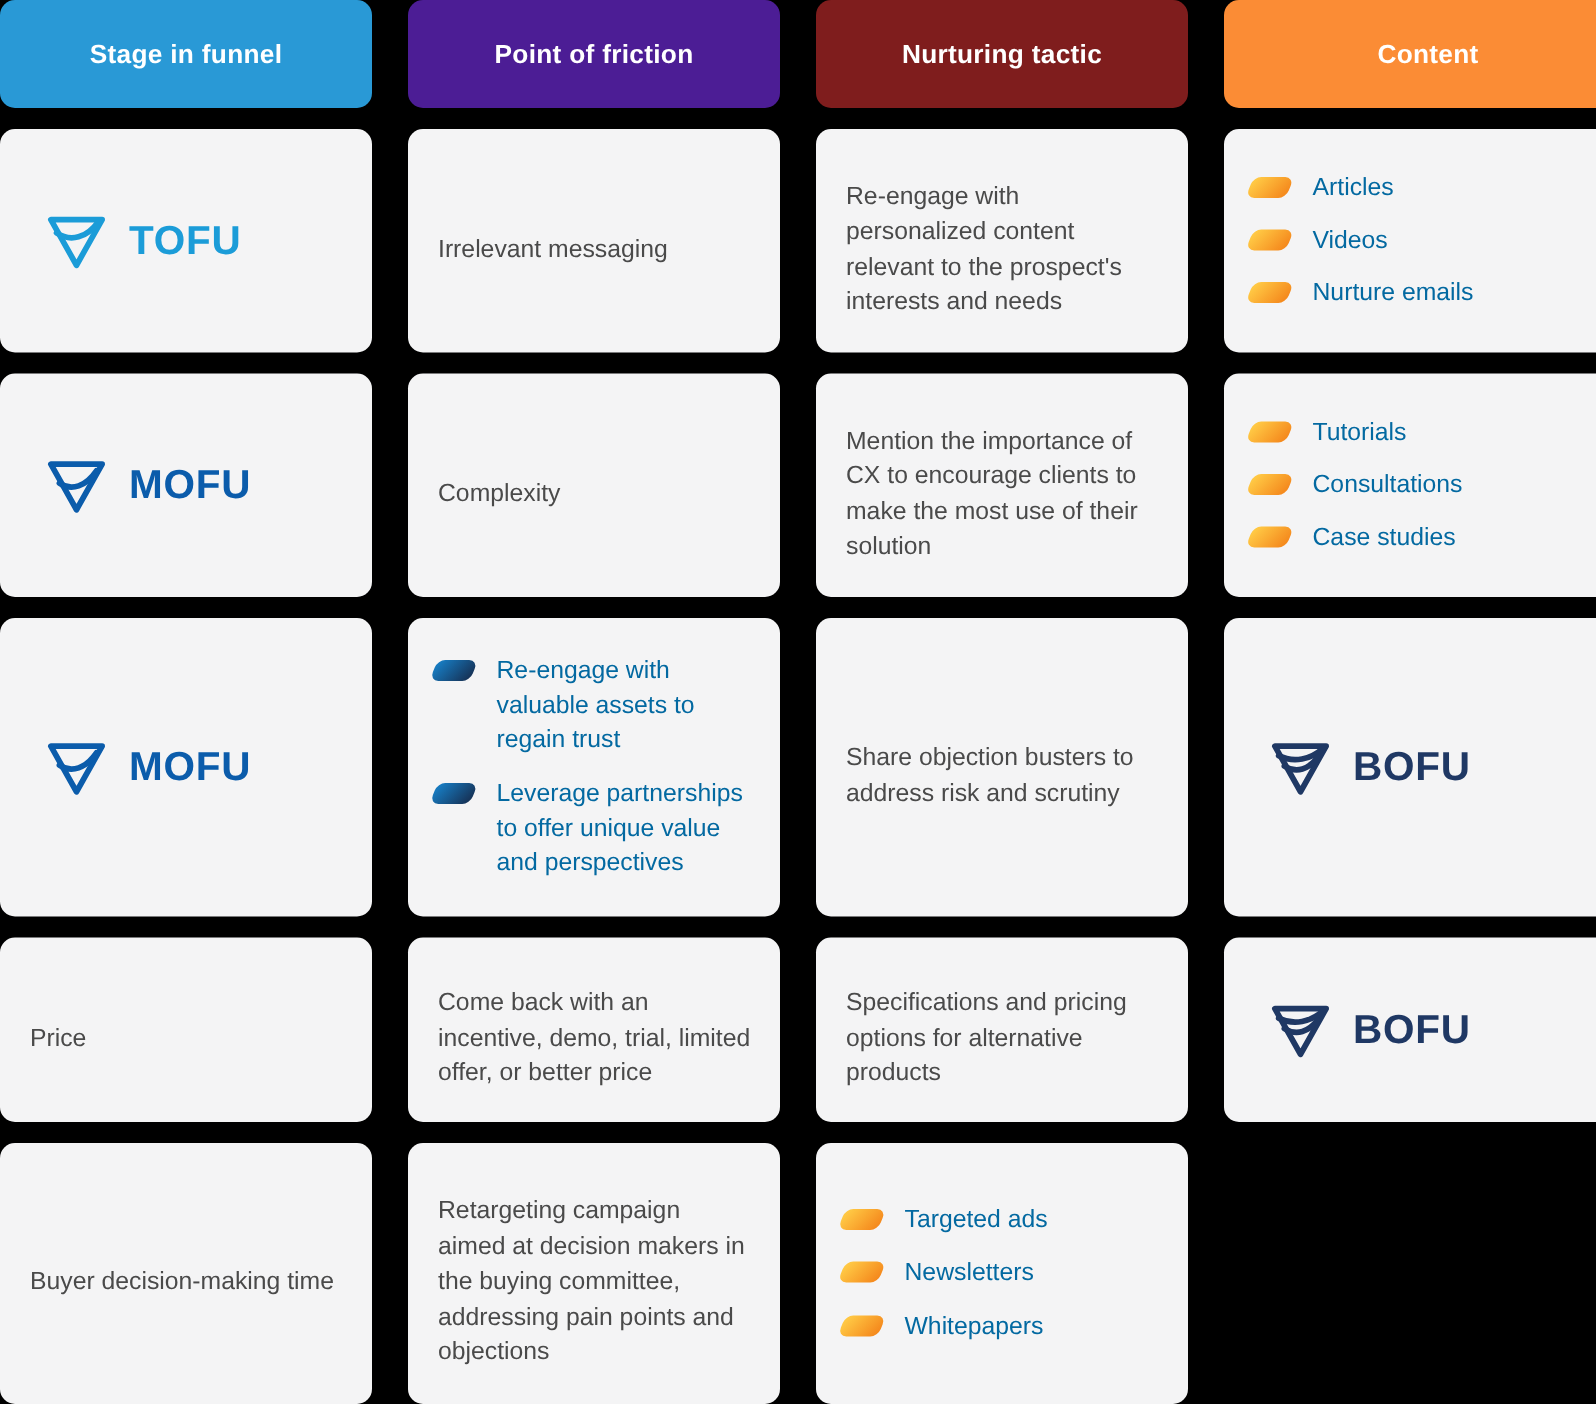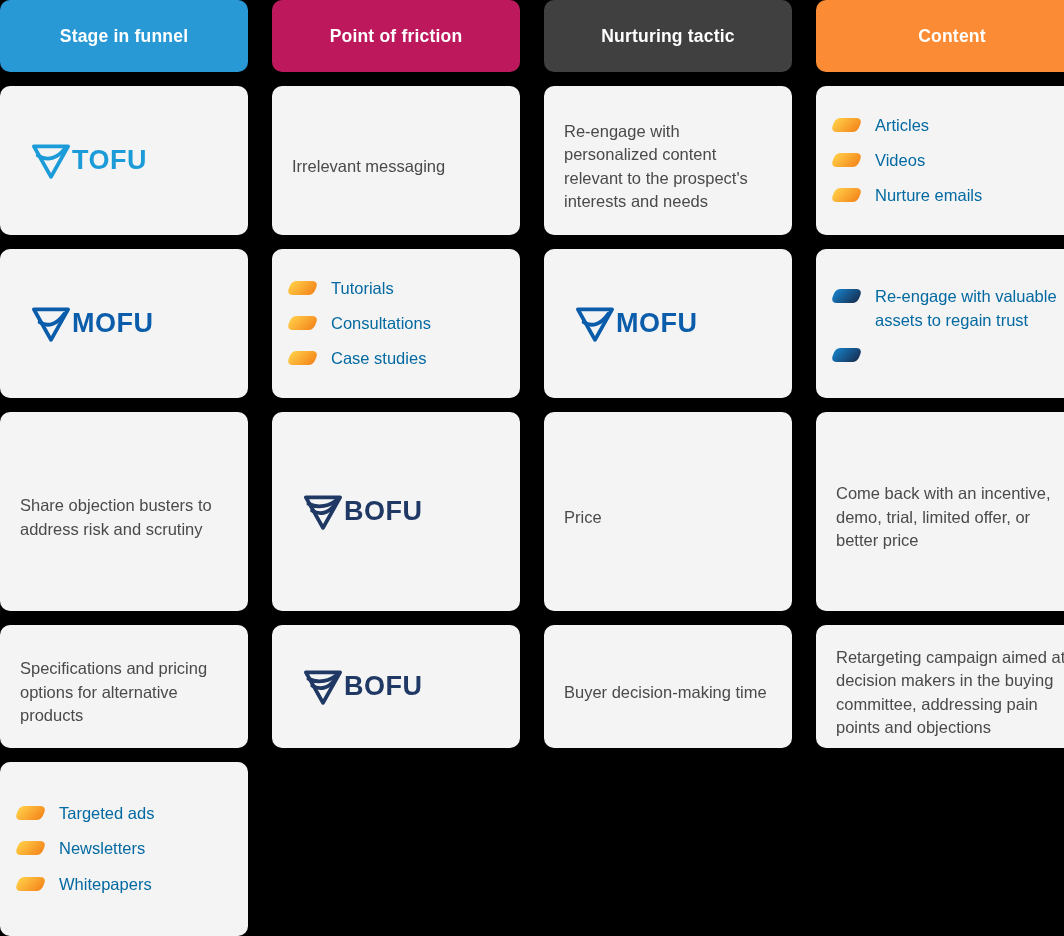--- a/index.html
+++ b/index.html
@@ -15,21 +15,21 @@
   .hdr{
     border-radius:10px;
     display:flex;align-items:center;justify-content:center;
     color:#fff;font-size:17.5px;font-weight:700;letter-spacing:.2px;
   }
   .card{
     background:#f4f4f5;border-radius:10px;
     display:flex;align-items:center;
     box-sizing:border-box;
   }
-  .stage-cell{padding-left:30px;}
+  .stage-cell{padding-left:30px;gap:14px;}
   .funnel-svg{width:42px;height:38px;flex-shrink:0;}
   .stage-label{font-size:27px;font-weight:700;letter-spacing:.5px;}
   .friction-cell,.text-cell{padding:14px 18px 2px 20px;}
   .body-text{margin:0;font-size:16.5px;line-height:1.42;color:#4a4a4a;}
   .bullets-cell{padding:12px 12px 12px 17px;}
   .bullet-list{display:flex;flex-direction:column;gap:12px;width:100%;}
   .bullet-item{display:flex;align-items:flex-start;gap:15px;}
   .blt{
     width:27px;height:14px;flex-shrink:0;margin-top:4px;
     transform:skewX(-22deg);
@@ -38,22 +38,22 @@
   .blt-orange{background:linear-gradient(120deg,#FFC844 10%,#F58B1E 90%);}
   .blt-blue{background:linear-gradient(120deg,#1779BE 10%,#16365C 90%);}
   .bullet-label{font-size:16.5px;line-height:1.4;color:#0369a1;}
 </style>
 </head>
 <body>
 
 <div id="viewport">
   <div id="grid">
     <div class="hdr" style="background: rgb(41, 153, 214);">Stage in funnel</div>
-    <div class="hdr" style="background: #be185d;">Point of friction</div>
-    <div class="hdr" style="background: #404040;">Nurturing tactic</div>
+    <div class="hdr" style="background: #4c1d95;">Point of friction</div>
+    <div class="hdr" style="background: #7f1d1d;">Nurturing tactic</div>
     <div class="hdr" style="background: rgb(251, 140, 53);">Content</div>
   <div class="card stage-cell">
         <svg class="funnel-svg" viewBox="0 0 32 30" fill="none" stroke="#1B9CD8" stroke-width="3" stroke-linecap="round" stroke-linejoin="round">
           <path d="M2.5 3.5 H29.5 L16 27.5 Z"></path>
           <path d="M5.5 10.5 C13 15.5 21.5 13 27.5 4.5"></path>
         </svg>
         <span class="stage-label" style="color: rgb(27, 156, 216);">TOFU</span>
       </div>
       <div class="card text-cell friction-cell">
         <p class="body-text">Irrelevant messaging</p>
@@ -77,20 +77,26 @@
           </div>
         </div>
       </div>
       <div class="card stage-cell">
         <svg class="funnel-svg" viewBox="0 0 32 30" fill="none" stroke="#0B5CAB" stroke-width="3" stroke-linecap="round" stroke-linejoin="round">
           <path d="M2.5 3.5 H29.5 L16 27.5 Z"></path>
           <path d="M7 13.5 C13.5 18 21 15 26.5 7"></path>
         </svg>
         <span class="stage-label" style="color: rgb(11, 92, 171);">MOFU</span>
       </div>
+      <div class="card text-cell friction-cell">
+        <p class="body-text">Complexity</p>
+      </div>
+      <div class="card text-cell">
+        <p class="body-text">Mention the importance of CX to encourage clients to make the most use of their solution</p>
+      </div>
       <div class="card bullets-cell">
         <div class="bullet-list">
           <div class="bullet-item">
             <span class="blt blt-orange"></span>
             <span class="bullet-label">Tutorials</span>
           </div>
           <div class="bullet-item">
             <span class="blt blt-orange"></span>
             <span class="bullet-label">Consultations</span>
           </div>
@@ -108,20 +114,21 @@
         <span class="stage-label" style="color: rgb(11, 92, 171);">MOFU</span>
       </div>
       <div class="card bullets-cell">
         <div class="bullet-list">
           <div class="bullet-item">
             <span class="blt blt-blue"></span>
             <span class="bullet-label">Re-engage with valuable assets to regain trust</span>
           </div>
           <div class="bullet-item">
             <span class="blt blt-blue"></span>
+            <span class="bullet-label">Leverage  partnerships to offer unique value and perspectives</span>
           </div>
         </div>
       </div>
       <div class="card text-cell">
         <p class="body-text">Share objection busters to address risk and scrutiny</p>
       </div>
       <div class="card stage-cell">
         <svg class="funnel-svg" viewBox="0 0 32 30" fill="none" stroke="#1F3864" stroke-width="3" stroke-linecap="round" stroke-linejoin="round">
           <path d="M2.5 3.5 H29.5 L16 27.5 Z"></path>
           <path d="M4.5 8.5 C12.5 12.5 21.5 10.5 28 4.5"></path>

